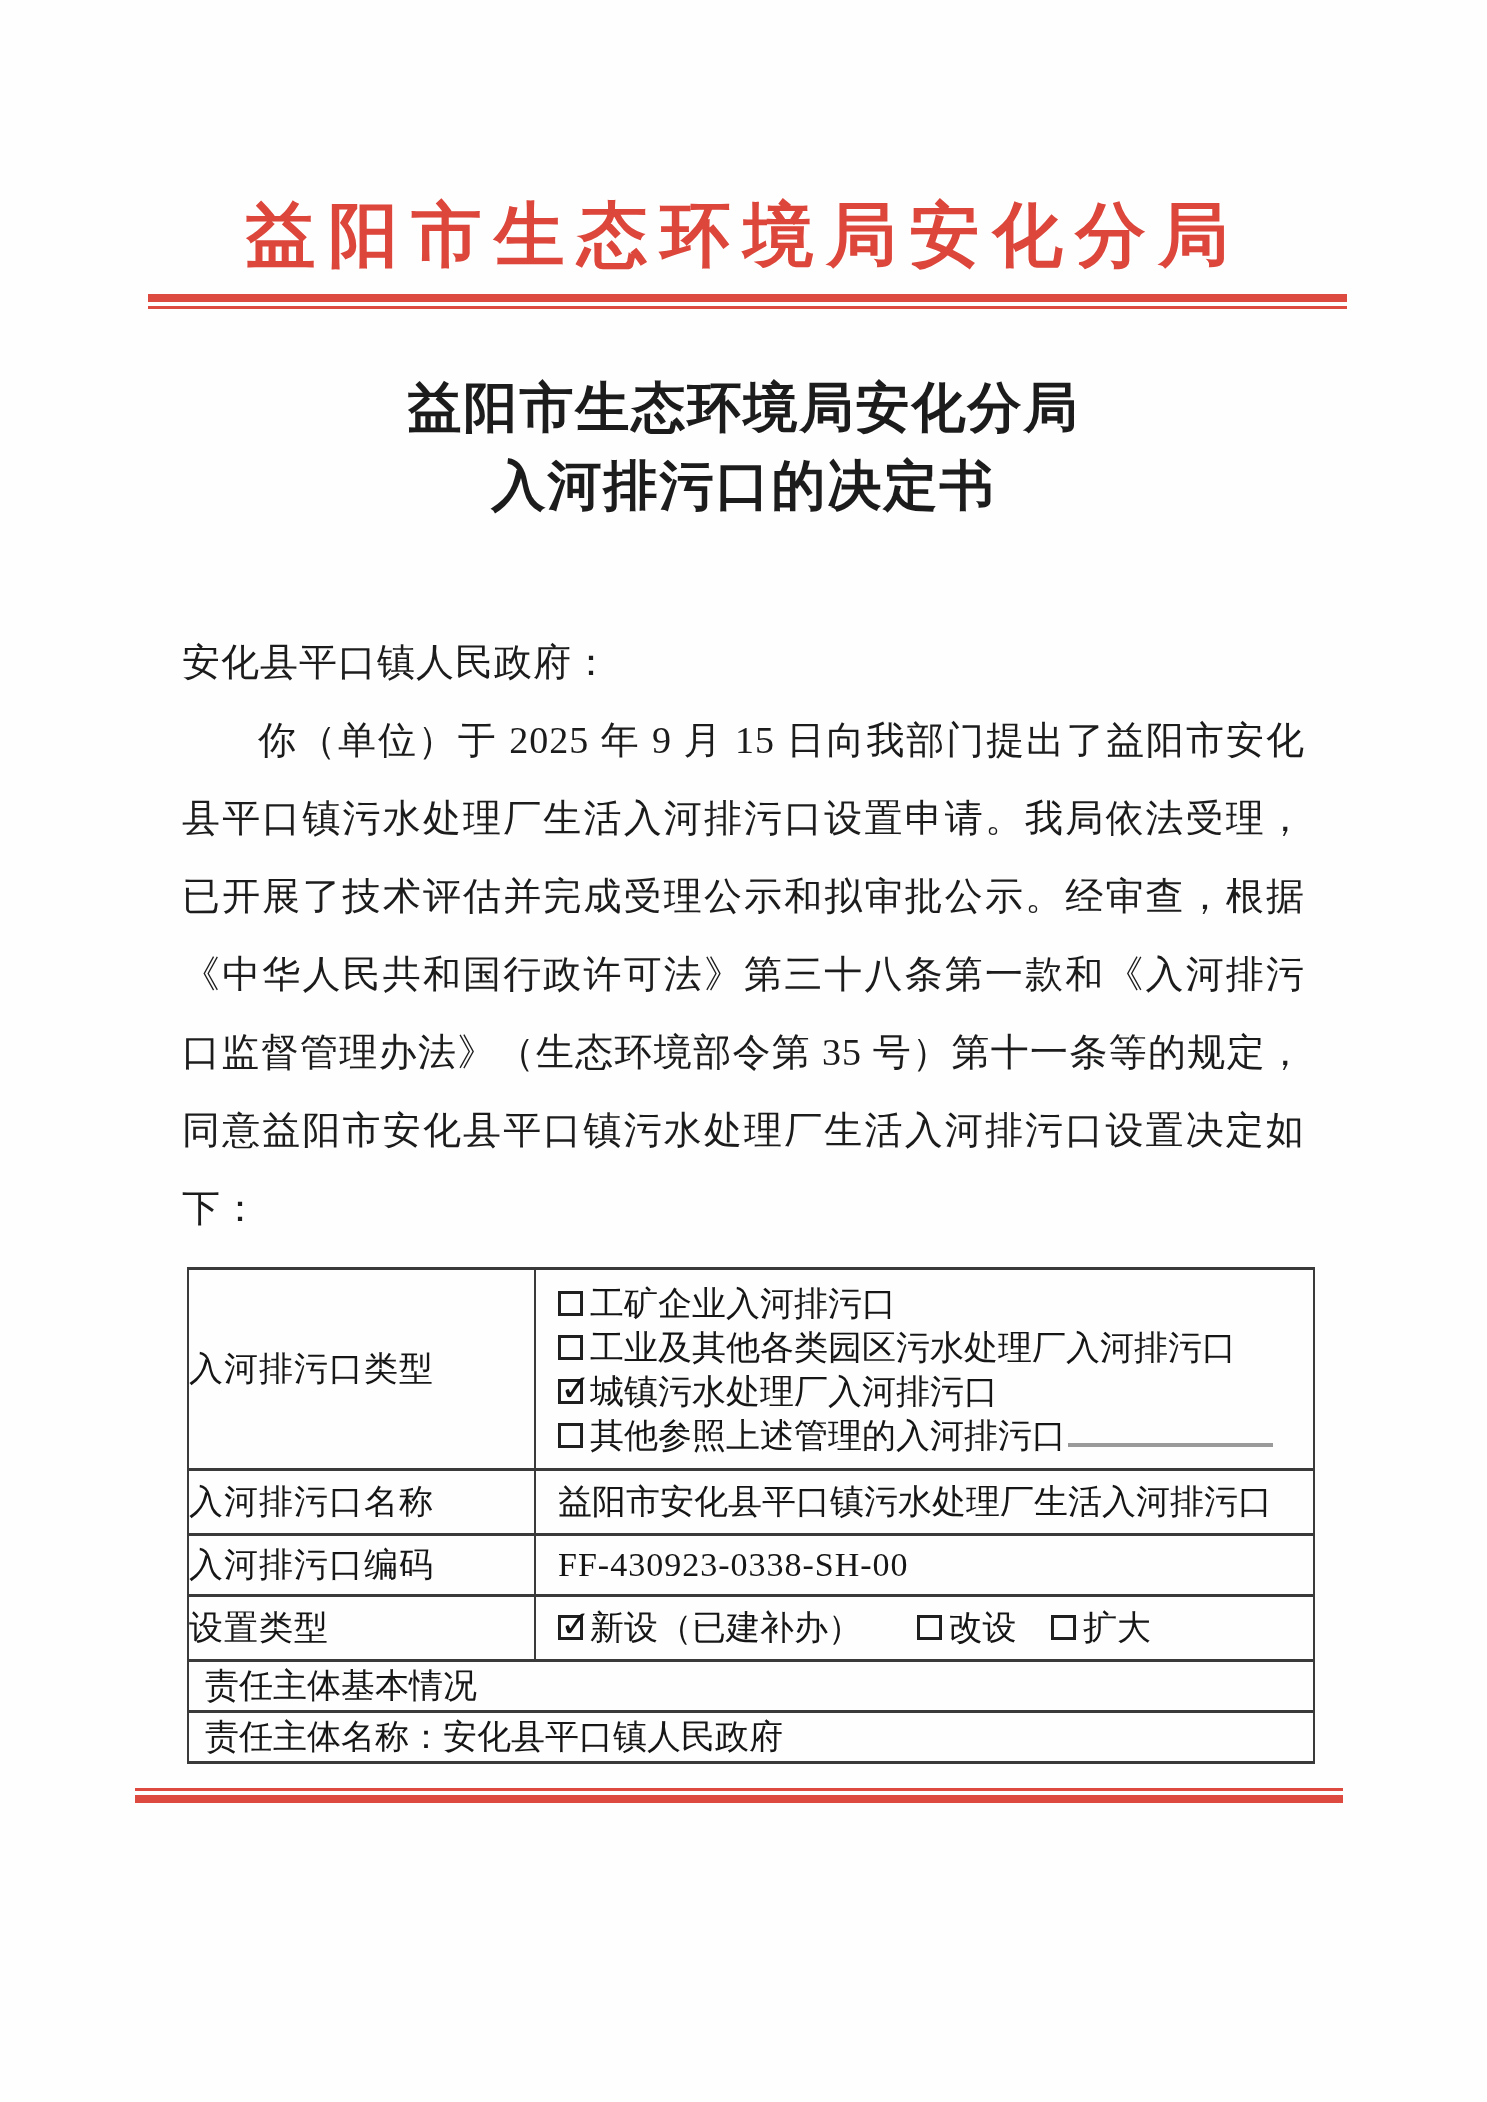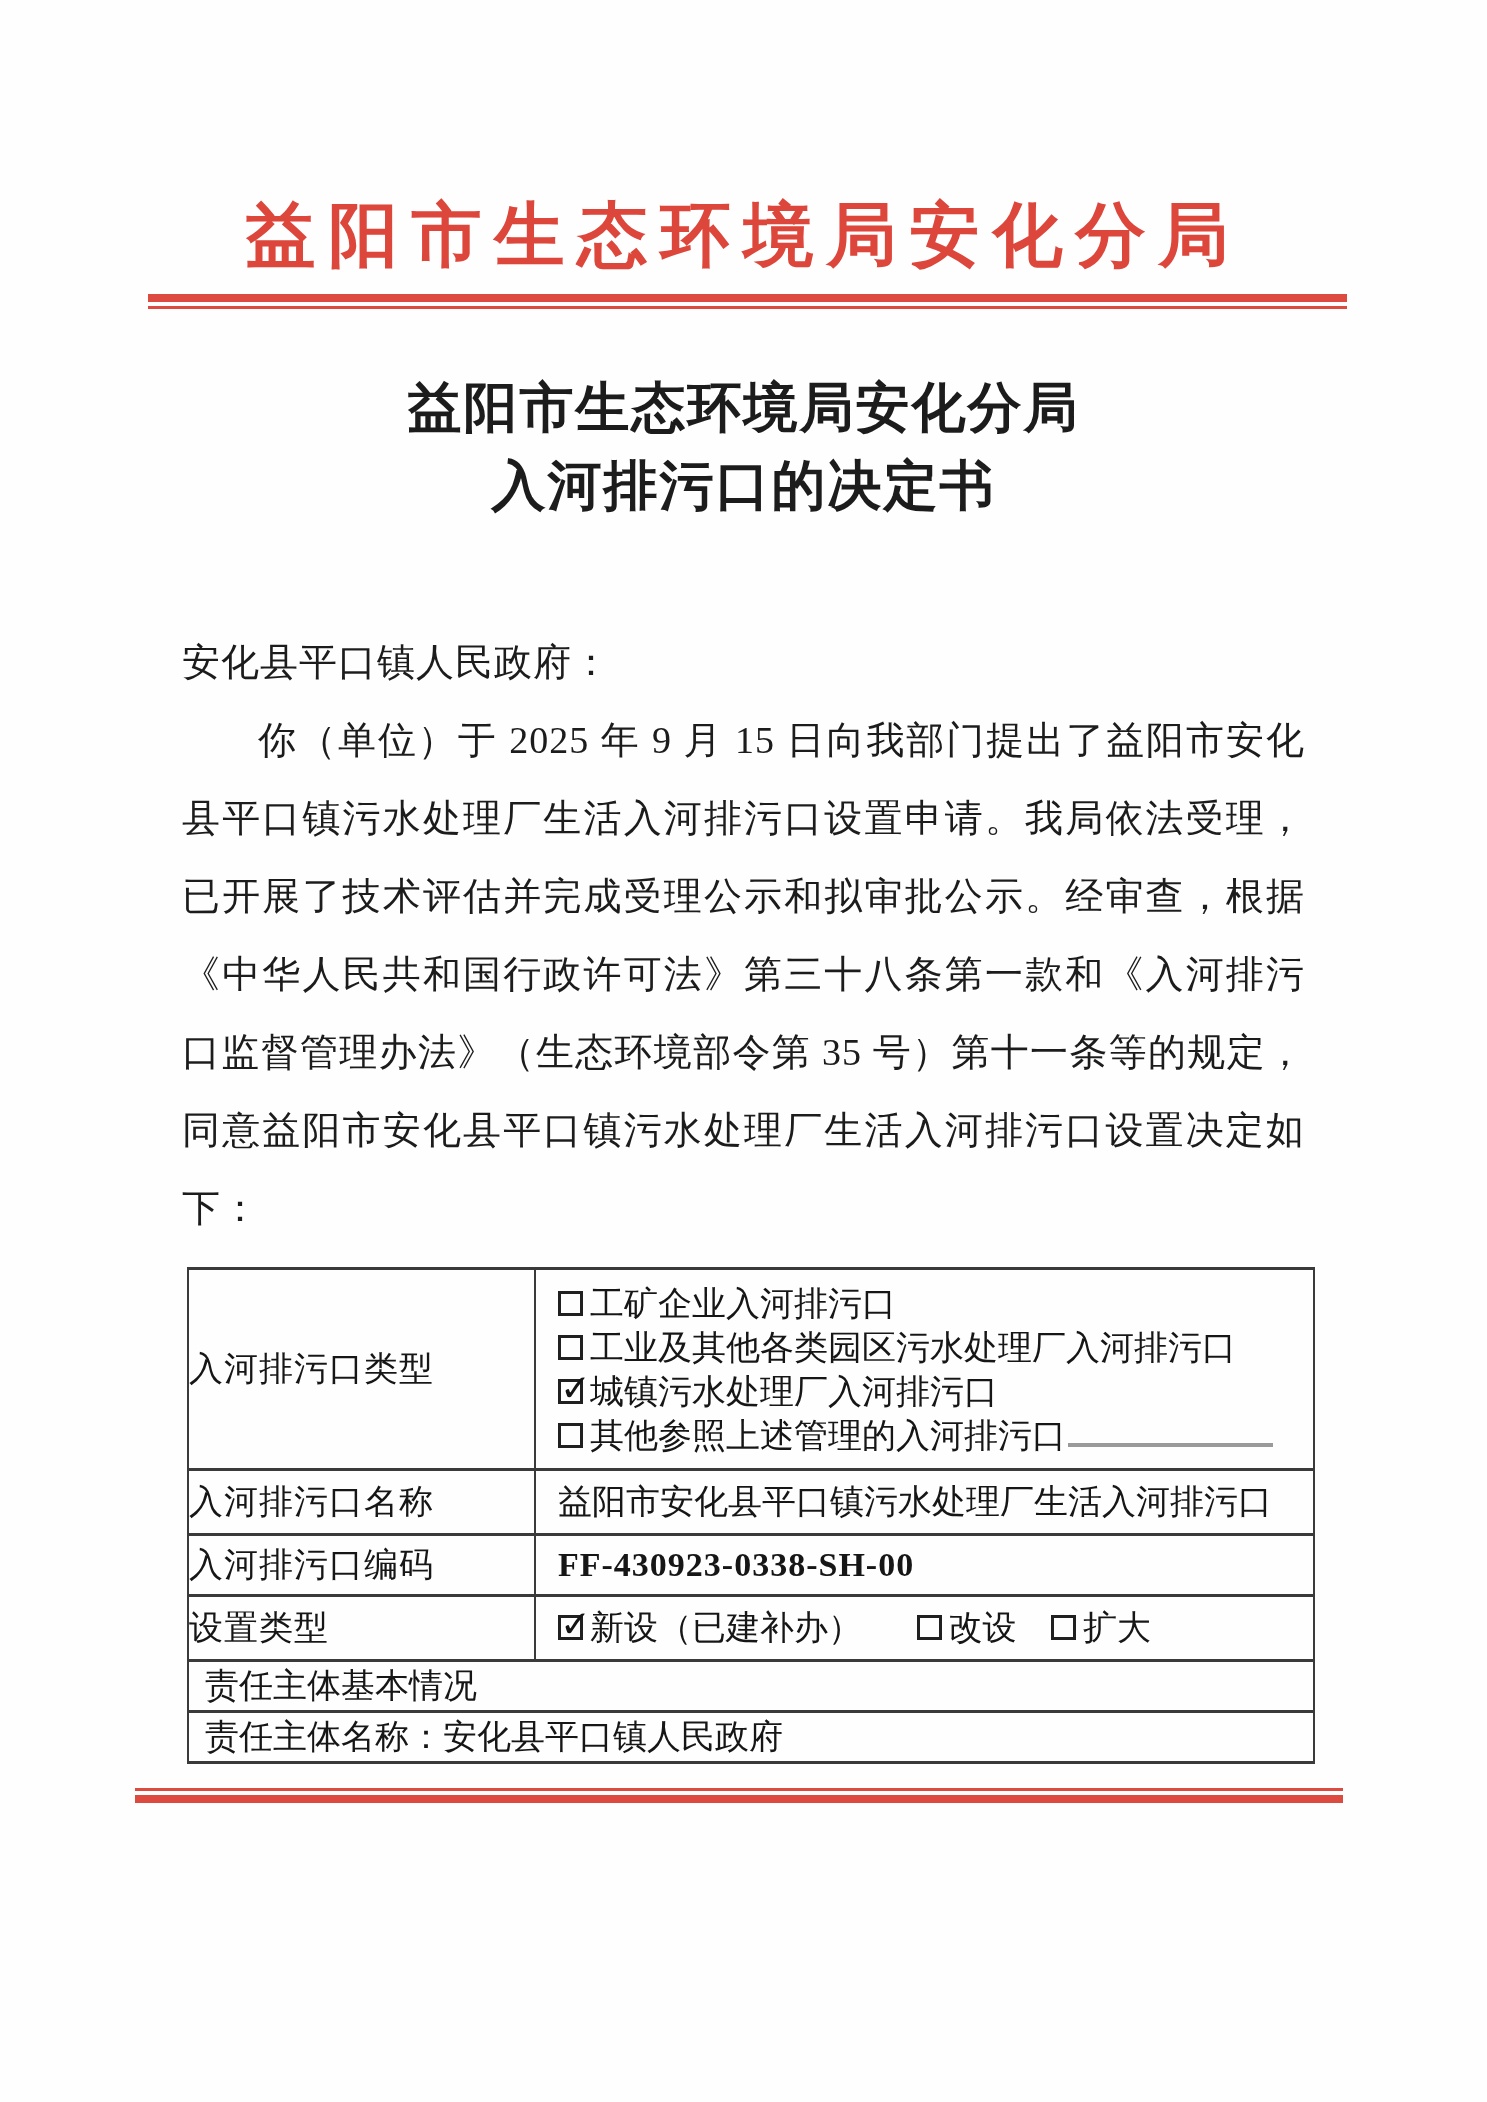--- a/index.html
+++ b/index.html
@@ -84,21 +84,21 @@
     width:347px;
     text-align:left;
     letter-spacing:1px;
   }
   .form-table .value-cell { padding:8px 10px 8px 22px; }
   .row-type .value-cell { padding-top:12px; padding-bottom:10px; }
   .opt-line { line-height:44px; white-space:nowrap; }
   .row-name td, .row-code td { height:61px; }
   .row-settype td { height:63px; }
   .row-section td, .row-subject td { height:51px; padding-left:16px; }
-  .code-value { font-weight:bold; letter-spacing:1px; }
+  .code-value { font-weight:normal; letter-spacing:1px; }
 
   .cb {
     display:inline-block;
     position:relative;
     width:25px; height:25px;
     border:3px solid #202020;
     margin-right:7px;
     vertical-align:-1px;
   }
   .cb[data-checked="true"]::after {

